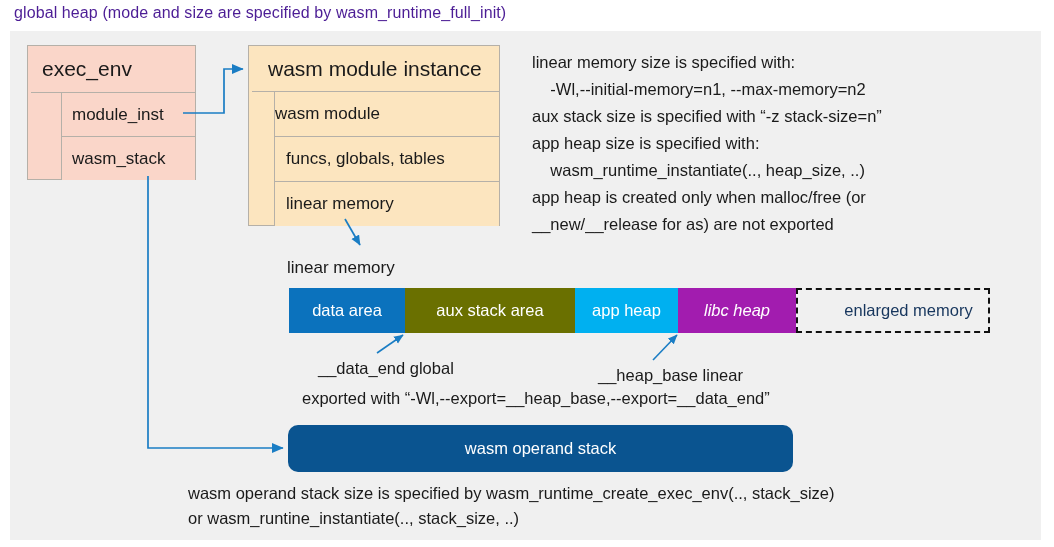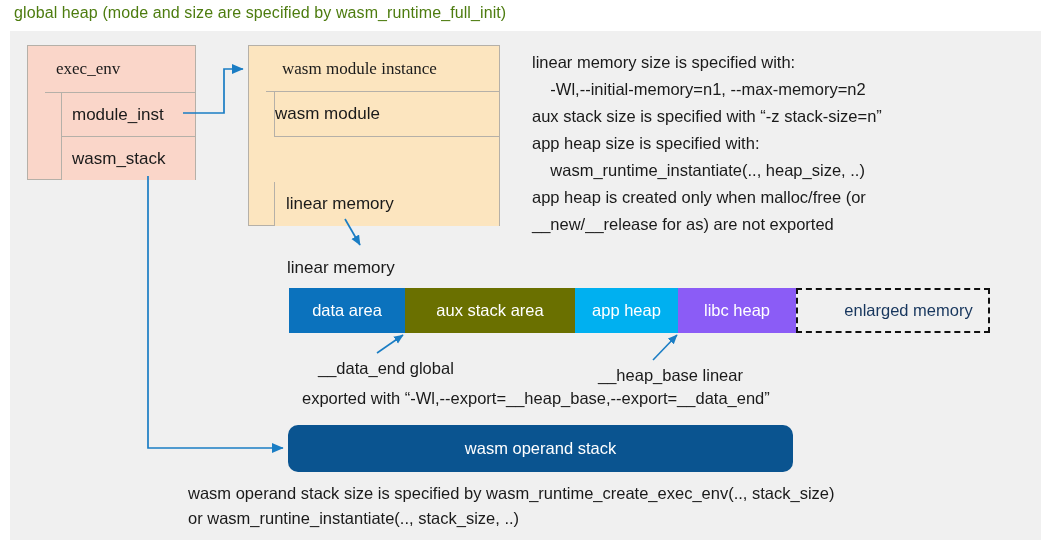--- a/index.html
+++ b/index.html
@@ -16,51 +16,50 @@
     height: 547px;
     background: #ffffff;
     overflow: hidden;
   }
   
   #diagram-title {
     position: absolute;
     left: 14px;
     top: 4px;
     font-size: 16px;
-    color: #4d7c0f;
+    color: #4c1d95;
     white-space: nowrap;
     letter-spacing: 0.1px;
   }
   
   #panel {
     position: absolute;
     left: 10px;
     top: 31px;
     width: 1031px;
     height: 509px;
     background: #f0f0f0;
   }
   
   .struct-box {
     position: absolute;
     border: 1px solid #b5b0a8;
     box-sizing: border-box;
   }
   .struct-head {
     position: absolute;
-    left: 17px;
+    left: 3px;
     top: 0;
     right: 0;
     display: flex;
     align-items: center;
     border-bottom: 1px solid #b5b0a8;
     box-sizing: border-box;
-    font-size: 17px;
-    color: #1a1a1a;
-    font-family: Liberation Serif, serif;
+    font-size: 21px;
+    color: #1a1a1a;
   }
   .struct-row {
     position: absolute;
     display: flex;
     align-items: center;
     box-sizing: border-box;
     font-size: 17px;
     color: #1a1a1a;
     border-bottom: 1px solid #b5b0a8;
     border-left: 1px solid #b5b0a8;
@@ -173,38 +172,39 @@
 
   <div class="struct-box" id="exec-env-box">
     <div class="struct-head" id="exec-env-head">exec_env</div>
     <div class="struct-row" id="exec-env-row-module">module_inst</div>
     <div class="struct-row last" id="exec-env-row-stack">wasm_stack</div>
   </div>
 
   <div class="struct-box" id="wmi-box">
     <div class="struct-head" id="wmi-head">wasm module instance</div>
     <div class="struct-row" id="wmi-row-1">wasm module</div>
+    <div class="struct-row" id="wmi-row-2">funcs, globals, tables</div>
     <div class="struct-row last" id="wmi-row-3">linear memory</div>
   </div>
 
   <div id="notes">linear memory size is specified with:
     -Wl,--initial-memory=n1, --max-memory=n2
 aux stack size is specified with “-z stack-size=n”
 app heap size is specified with:
     wasm_runtime_instantiate(.., heap_size, ..)
 app heap is created only when malloc/free (or
 __new/__release for as) are not exported</div>
 
   <div id="lm-label">linear memory</div>
 
   <div id="mem-bar">
       <div class="mem-seg" style="width: 116px; background: rgb(11, 114, 189); color: rgb(255, 255, 255);">data area</div>
       <div class="mem-seg" style="width: 170px; background: rgb(106, 112, 0); color: rgb(255, 255, 255);">aux stack area</div>
       <div class="mem-seg" style="width: 103px; background: rgb(0, 176, 240); color: rgb(255, 255, 255);">app heap</div>
-      <div class="mem-seg" style="width: 118px; background: #8b5cf6; color: rgb(255, 255, 255);">libc heap</div>
+      <div class="mem-seg" style="width: 118px; background: #a21caf; color: rgb(255, 255, 255); font-style: italic;">libc heap</div>
       <div class="mem-seg dashed" style="width: 194px; background: transparent; color: rgb(23, 54, 93);">enlarged memory</div>
     </div>
 
   <div class="anno" id="anno-data-end">__data_end global</div>
   <div class="anno" id="anno-heap-base">__heap_base linear</div>
   <div class="anno" id="anno-exported">exported with “-Wl,--export=__heap_base,--export=__data_end”</div>
 
   <div id="operand-stack">
     <span>wasm operand stack</span>
   </div>

